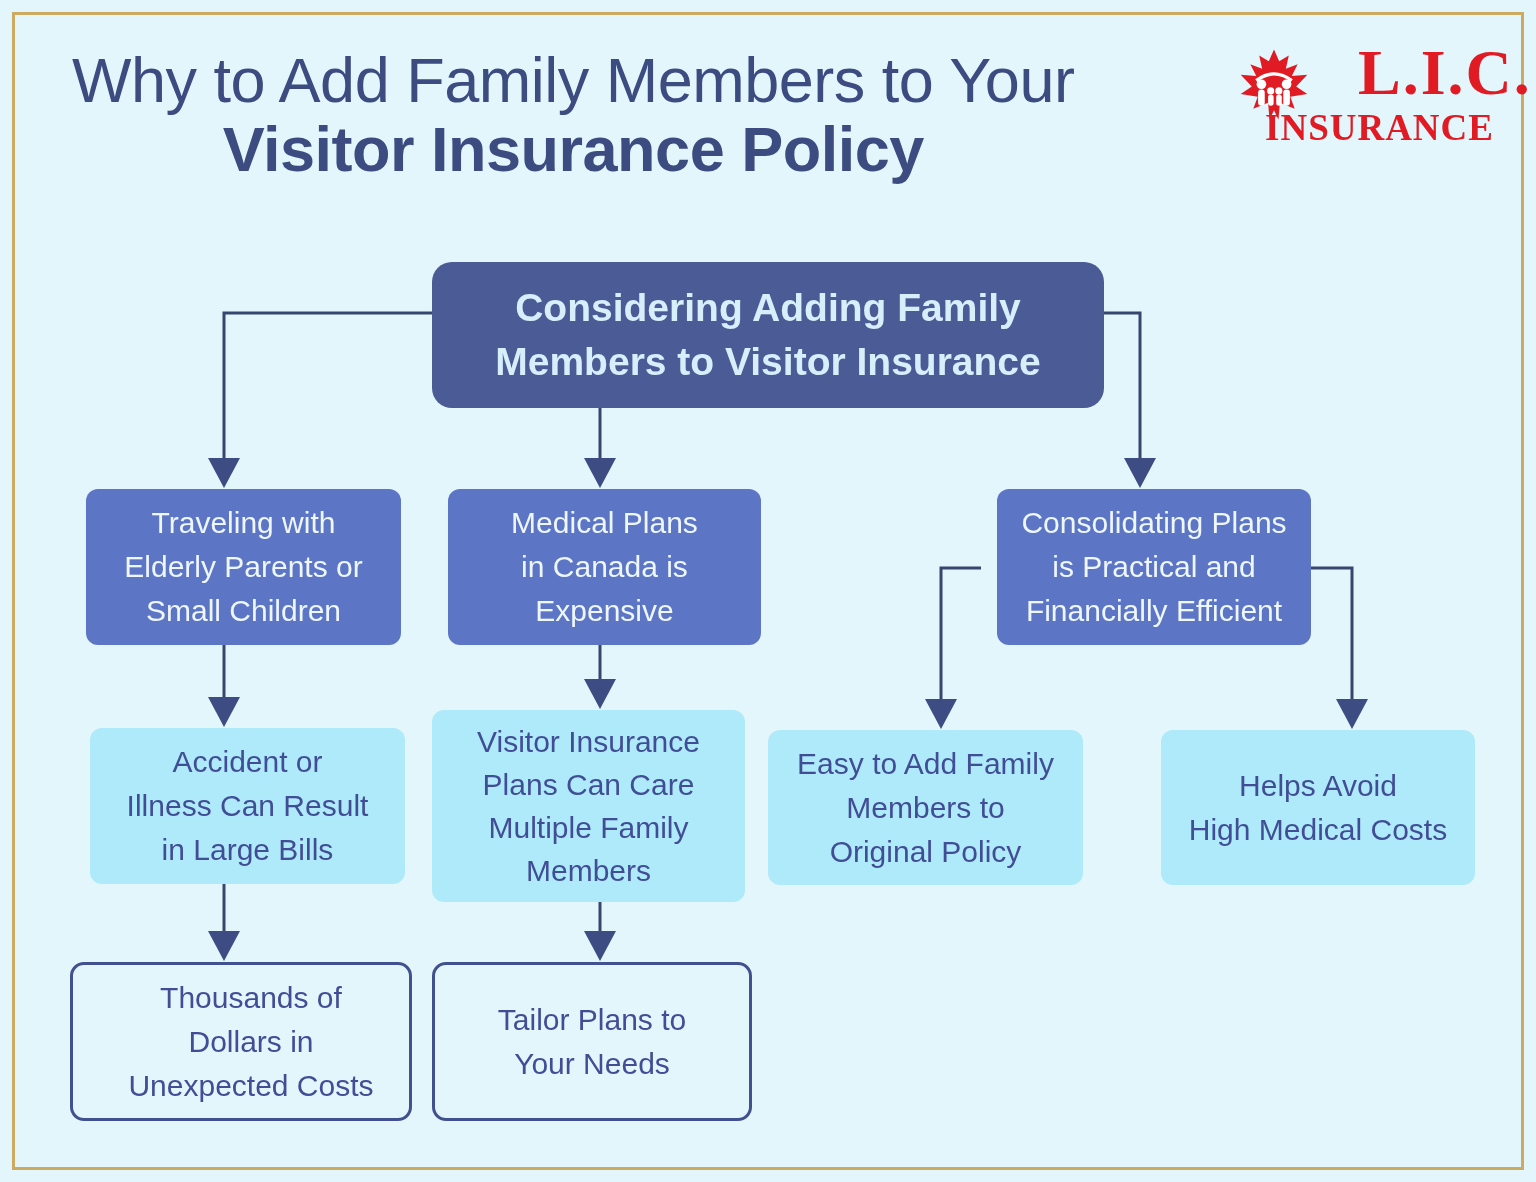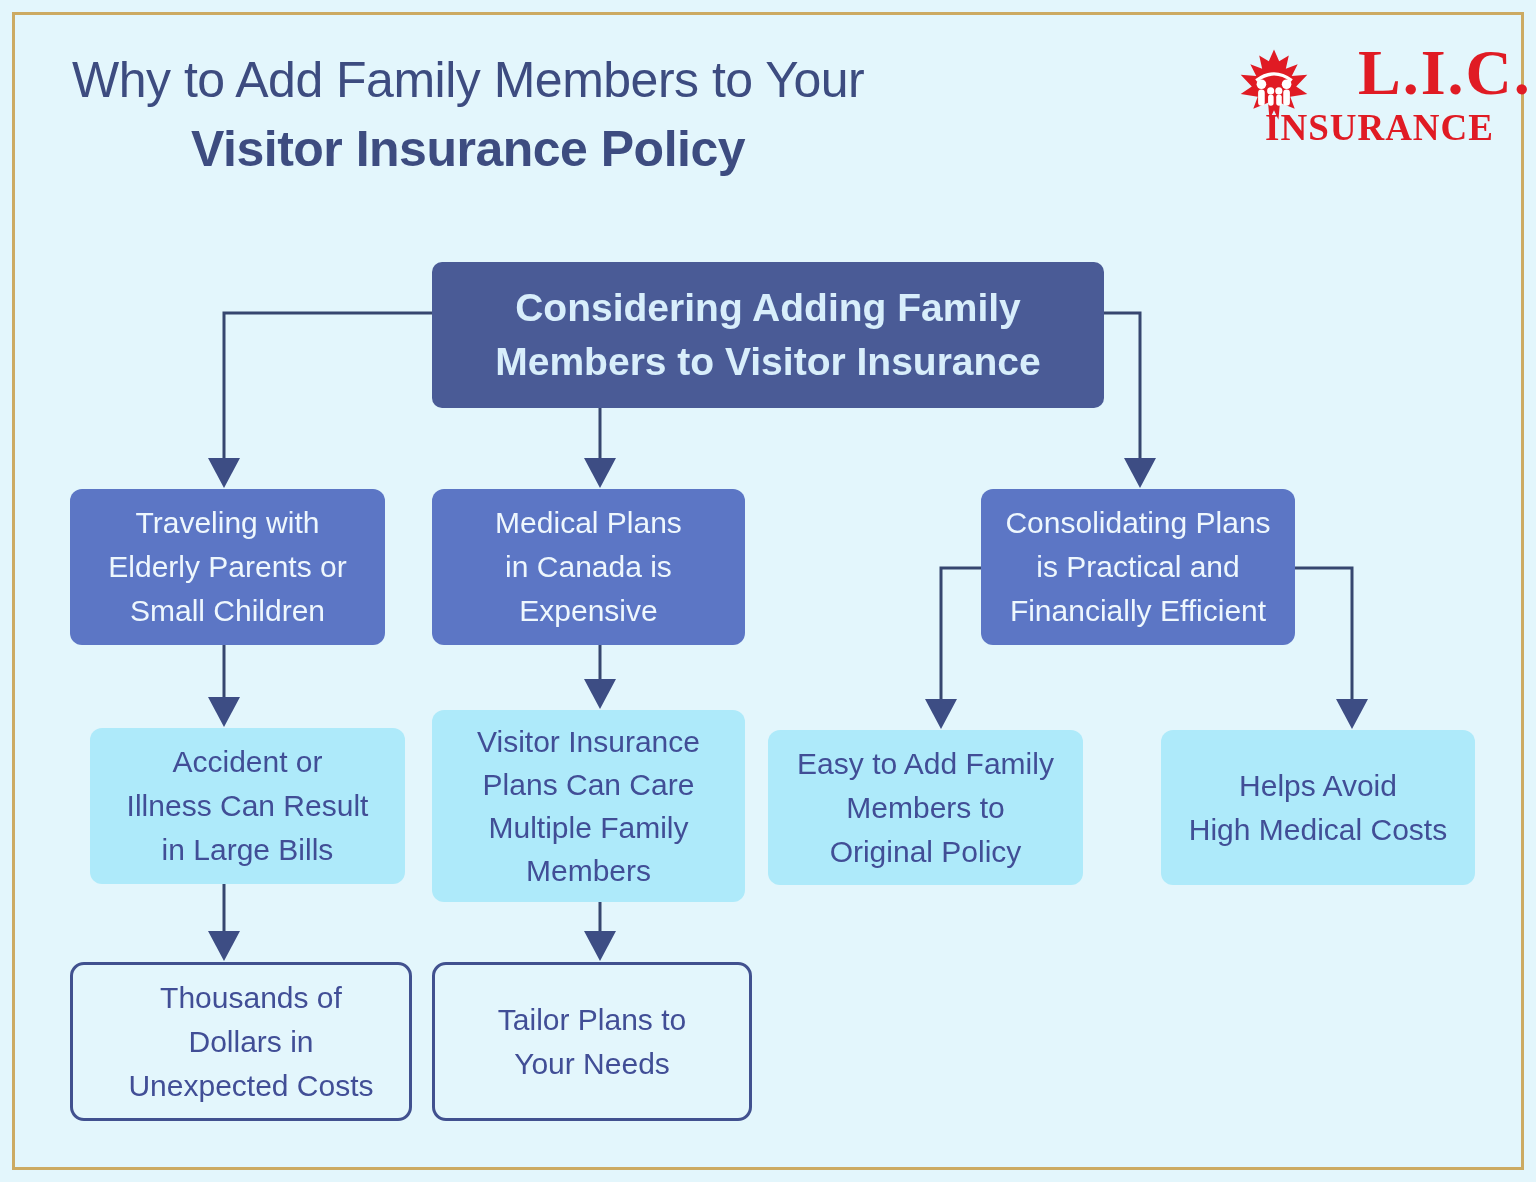--- a/index.html
+++ b/index.html
@@ -8,21 +8,21 @@
     background:#e3f6fc;
     font-family:"Liberation Sans", sans-serif;
   }
   .frame{
     position:absolute;left:12px;top:12px;right:12px;bottom:12px;
     border:3px solid #ccaa62;pointer-events:none;
   }
   
   .title{
     position:absolute;left:72px;top:46px;
-    color:#3d4c80;font-size:50px;line-height:69px;letter-spacing:-.5px;
+    color:#3d4c80;font-size:63px;line-height:69px;letter-spacing:-.5px;
   }
   .title .t1{font-weight:400;}
   .title .t2{font-weight:700;text-align:center;}
   .logo{position:absolute;left:1232px;top:42px;width:262px;height:120px;}
   .logo svg.leaf{position:absolute;left:4px;top:6px;}
   .logo .lic{
     position:absolute;left:86px;top:-6px;
     font-family:"Liberation Serif", serif;font-weight:700;
     font-size:64px;color:#e01b24;letter-spacing:2px;margin-left:40px;
   }
@@ -33,23 +33,23 @@
   }
   
   .box{
     position:absolute;display:flex;align-items:center;justify-content:center;
     text-align:center;white-space:pre-line;border-radius:12px;
     font-size:30px;line-height:44px;
   }
   .box.root{
     left:432px;top:262px;width:672px;height:146px;
     background:#4a5b96;color:#d8eefb;
-    font-size:39px;font-weight:700;line-height:54px;border-radius:10px;
+    font-size:39px;font-weight:700;line-height:54px;border-radius:20px;
   }
-  .box.reason{background:#5c76c5;color:#eef7fd;}
+  .box.reason{background:#5c76c5;color:#eef7fd;margin-left:16px;}
   .box.info{background:#aeeafa;color:#414e96;}
   .box.outline{background:transparent;border:3px solid #41518f;color:#414e96;border-radius:14px;}
   #box-traveling{left:70px;top:489px;width:315px;height:156px;}
   #box-medical{left:432px;top:489px;width:313px;height:156px;}
   #box-consolidating{left:981px;top:489px;width:314px;height:156px;}
   #box-accident{left:70px;top:728px;width:315px;height:156px;margin-left:20px;}
   #box-cover{left:432px;top:710px;width:313px;height:192px;line-height:43px;}
   #box-easy{left:768px;top:730px;width:315px;height:155px;}
   #box-avoid{left:1161px;top:730px;width:314px;height:155px;}
   #box-thousands{left:70px;top:962px;width:316px;height:153px;padding-left:20px;}

